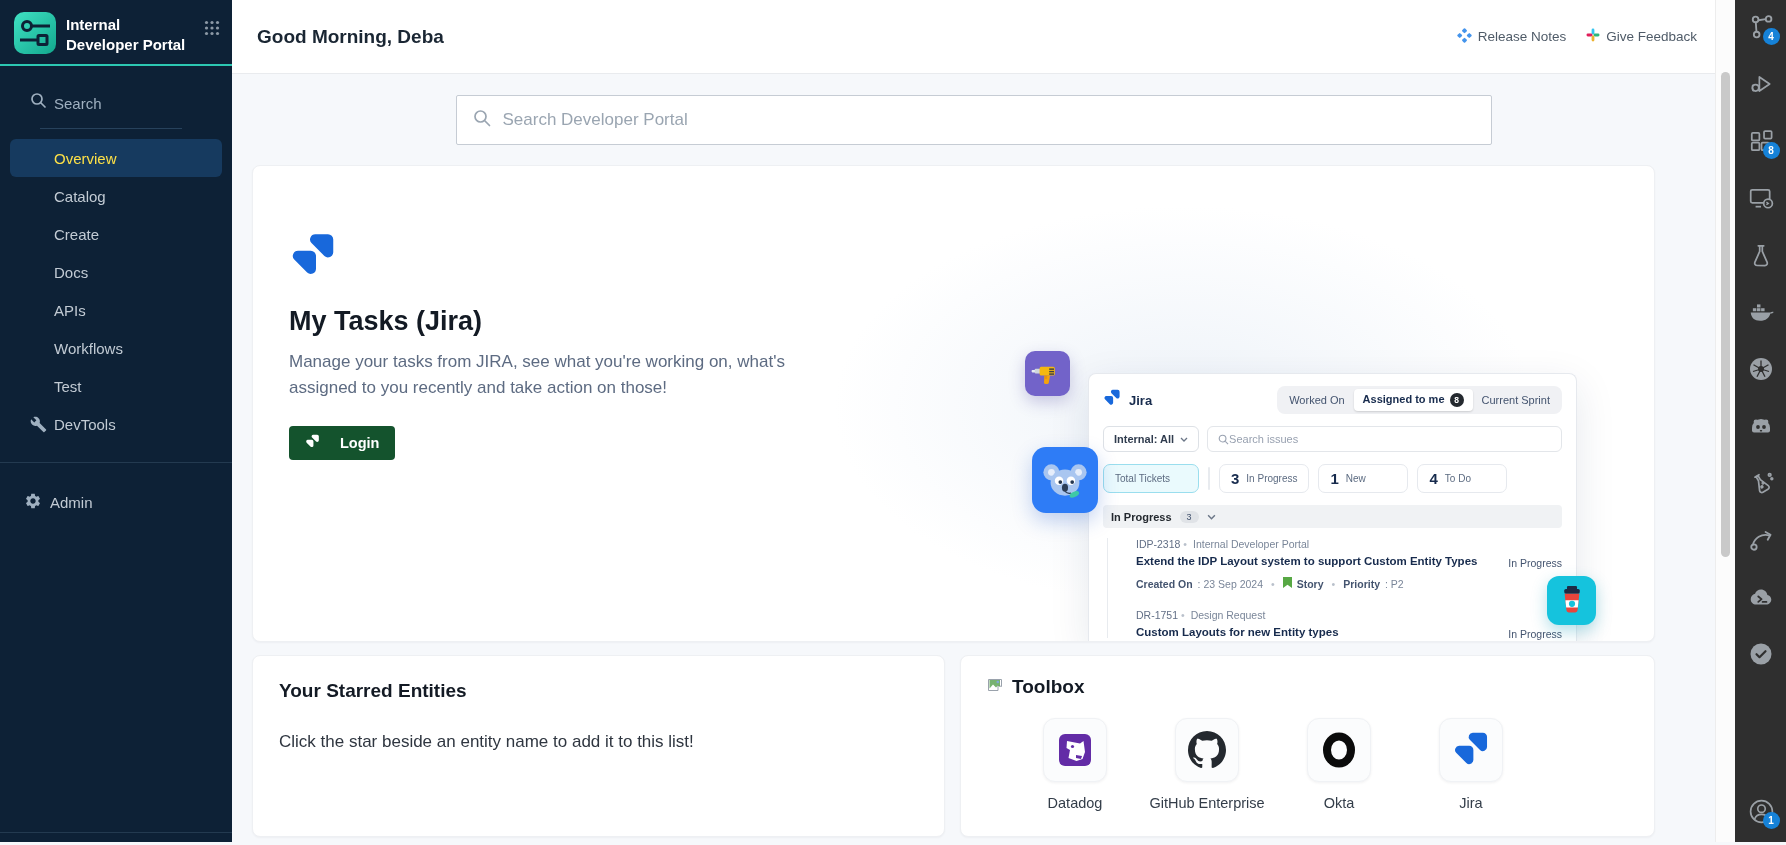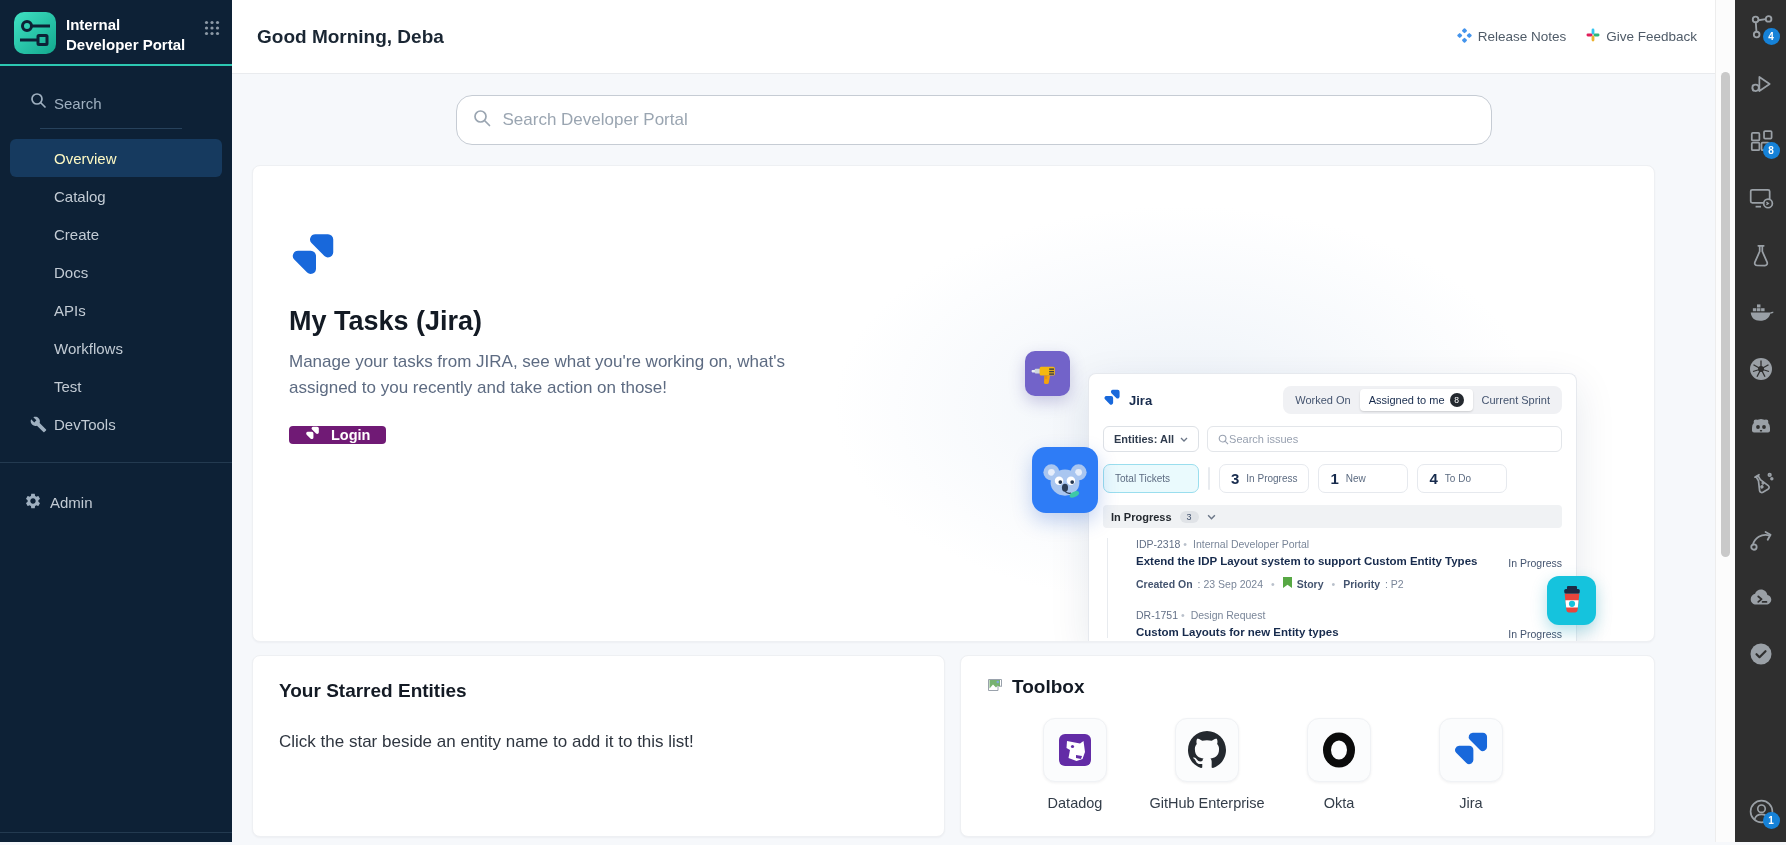--- a/index.html
+++ b/index.html
@@ -12,64 +12,64 @@
   .side-head { display:flex; gap:10px; padding:12px 12px 10px 14px; align-items:flex-start; }
   .logo { width:42px; height:42px; border-radius:10px; flex-shrink:0;
     background:linear-gradient(135deg,#40e2c4,#12a78d); display:flex; align-items:center; justify-content:center; }
   .side-title { color:#fff; font-size:15px; font-weight:bold; line-height:1.3; flex:1; padding-top:3px; }
   .grid-icon { margin-top:8px; flex-shrink:0; }
   .teal-line { height:2px; background:#2cc7b2; }
   .side-search { display:flex; align-items:flex-end; gap:7px; padding:26px 0 16px 30px; color:#9fb0c0; font-size:15px; cursor:pointer; }
   .search-divider { height:1px; background:#27425c; margin:0 50px 10px 40px; }
   .nav-item { height:38px; display:flex; align-items:center; margin:0 10px; padding-left:44px;
     color:#c2cbd4; font-size:15px; border-radius:6px; cursor:pointer; }
-  .nav-item.active { background:#163a5f; color:#fef9c3; }
+  .nav-item.active { background:#163a5f; color:#fde047; }
   .nav-item .nav-ico { margin-left:-24px; width:17px; margin-right:7px; display:flex; }
   .section-divider { height:1px; background:#233a50; margin-top:19px; }
   .admin-row { display:flex; align-items:center; gap:8px; padding:0 0 0 24px; height:38px; margin-top:20px;
     color:#c2cbd4; font-size:15px; cursor:pointer; }
   .bottom-divider { position:absolute; left:0; right:0; top:832px; height:1px; background:#233a50; }
 
   
   .main { flex:1; min-width:0; display:flex; flex-direction:column; }
   .top-header { height:74px; background:#fff; border-bottom:1px solid #e9ebee;
     display:flex; align-items:center; padding:0 18px 0 25px; flex-shrink:0; }
   .greeting { font-size:19px; font-weight:bold; color:#1a2633; }
   .header-links { margin-left:auto; display:flex; gap:20px; align-items:center; }
   .hlink { display:flex; align-items:center; gap:6px; font-size:13.5px; color:#4f5b68; cursor:pointer; }
 
   .content { flex:1; background:#f6f8fb; position:relative; overflow:hidden; padding-top:21px; }
   .portal-search { width:1036px; height:50px; margin:0 auto; background:#fff; border:1px solid #c6ccd4;
-    border-radius:16px; display:flex; align-items:center; gap:12px; padding:12px 16px;justify-content:flex-end; }
+    border-radius:2px; display:flex; align-items:center; gap:12px; padding:12px 16px;justify-content:flex-end; }
   .portal-search input { border:none; outline:none; flex:1; font-size:17px; color:#333;
     font-family:"Liberation Sans",sans-serif; }
   .portal-search input::placeholder { color:#9aa5b1; }
 
   
   .hero-card { position:relative; margin:20px 0 0 20px; width:1403px; height:477px; background:#fff;
     border:1px solid #eef0f3; border-radius:8px; box-shadow:0 1px 2px rgba(16,24,40,.04); overflow:hidden; }
   .hero-card::before { content:""; position:absolute; right:120px; top:40px; width:700px; height:400px;
     background:radial-gradient(closest-side,#eef3f9,rgba(255,255,255,0)); }
   .hero-left { position:absolute; left:36px; top:66px; width:540px; }
   .hero-title { margin-top:22px; font-size:27px; font-weight:bold; color:#131a24; }
   .hero-desc { margin-top:12px; font-size:17px; color:#5d6b82; line-height:1.5; width:515px; }
-  .login-btn { margin-top:26px; display:inline-flex; align-items:center; gap:11px; background:#701a75; color:#fff;
-    font-size:14.5px; font-weight:bold; border:none; border-radius:4px; padding:0 16px; cursor:pointer; }
+  .login-btn { margin-top:26px; display:inline-flex; align-items:center; gap:20px; background:#14532d; color:#fff;
+    font-size:14.5px; font-weight:bold; border:none; border-radius:4px; padding:8px 16px; cursor:pointer; }
 
   
   .preview { position:absolute; left:835px; top:207px; width:489px; height:270px; background:#fff;
     border:1px solid #e6e9ee; border-bottom:none; border-radius:8px 8px 0 0;
     box-shadow:0 12px 40px rgba(13,38,76,.10); padding:12px 14px; }
   .pv-head { display:flex; align-items:center; }
   .pv-title { font-size:13px; font-weight:bold; color:#172b4d; margin-left:8px; }
   .pv-tabs { margin-left:auto; background:#f0f1f4; border-radius:8px; padding:3px; display:flex; align-items:center;
     font-size:11px; color:#44546f; }
   .pv-tab { padding:4px 9px; white-space:nowrap; cursor:pointer; }
-  .pv-tab.active { background:#fff; border-radius:4px; font-weight:normal; color:#172b4d;
-    box-shadow:0 1px 2px rgba(0,0,0,.15); display:flex; gap:5px; align-items:center; }
+  .pv-tab.active { background:#fff; border-radius:4px; font-weight:bold; color:#172b4d;
+    box-shadow:0 1px 2px rgba(0,0,0,.15); display:flex; gap:5px; }
   .pv-tab-badge { background:#24292f; color:#fff; font-size:8.5px; width:14px; height:14px; border-radius:50%;
     display:flex; align-items:center; justify-content:center; }
   .pv-filter { margin-top:12px; display:flex; gap:8px; }
   .pv-proj { border:1px solid #dde1e6; border-radius:6px; padding:6px 10px; font-size:11px; font-weight:bold;
     color:#303c4e; display:flex; gap:6px; align-items:center; white-space:nowrap; cursor:pointer; }
   .pv-search { flex:1; border:1px solid #e3e6ea; border-radius:6px; display:flex; align-items:center; 
     padding:0 10px; color:#98a1b0; font-size:11px; }
   .pv-stats { margin-top:12px; display:flex; gap:9px; align-items:stretch; }
   .stat { border:1px solid #e6e9ee; border-radius:7px; padding:5px 11px; display:flex; align-items:center;
     gap:7px; min-width:90px; }
@@ -288,21 +288,21 @@
               <span class="pv-tab active">
                 <span>Assigned to me</span>
                 <span class="pv-tab-badge">8</span>
               </span>
               <span class="pv-tab">Current Sprint</span>
             </div>
           </div>
 
           <div class="pv-filter">
             <span class="pv-proj">
-              <span>Entities: All</span>
+              <span>Internal: All</span>
               <svg width="8" height="5" viewBox="0 0 8 5" fill="none" stroke="#6b7687" stroke-width="1.3">
                   <path d="M1 1 L4 4 L7 1"></path>
                 </svg>
             </span>
             <span class="pv-search">
               <svg width="11" height="11" viewBox="0 0 18 18" fill="none" stroke="#98a1b0" stroke-width="1.8">
                 <circle cx="7.5" cy="7.5" r="5.5"></circle>
                   <path d="M12 12 L16.5 16.5"></path>
               </svg>
               <span>Search issues</span>

